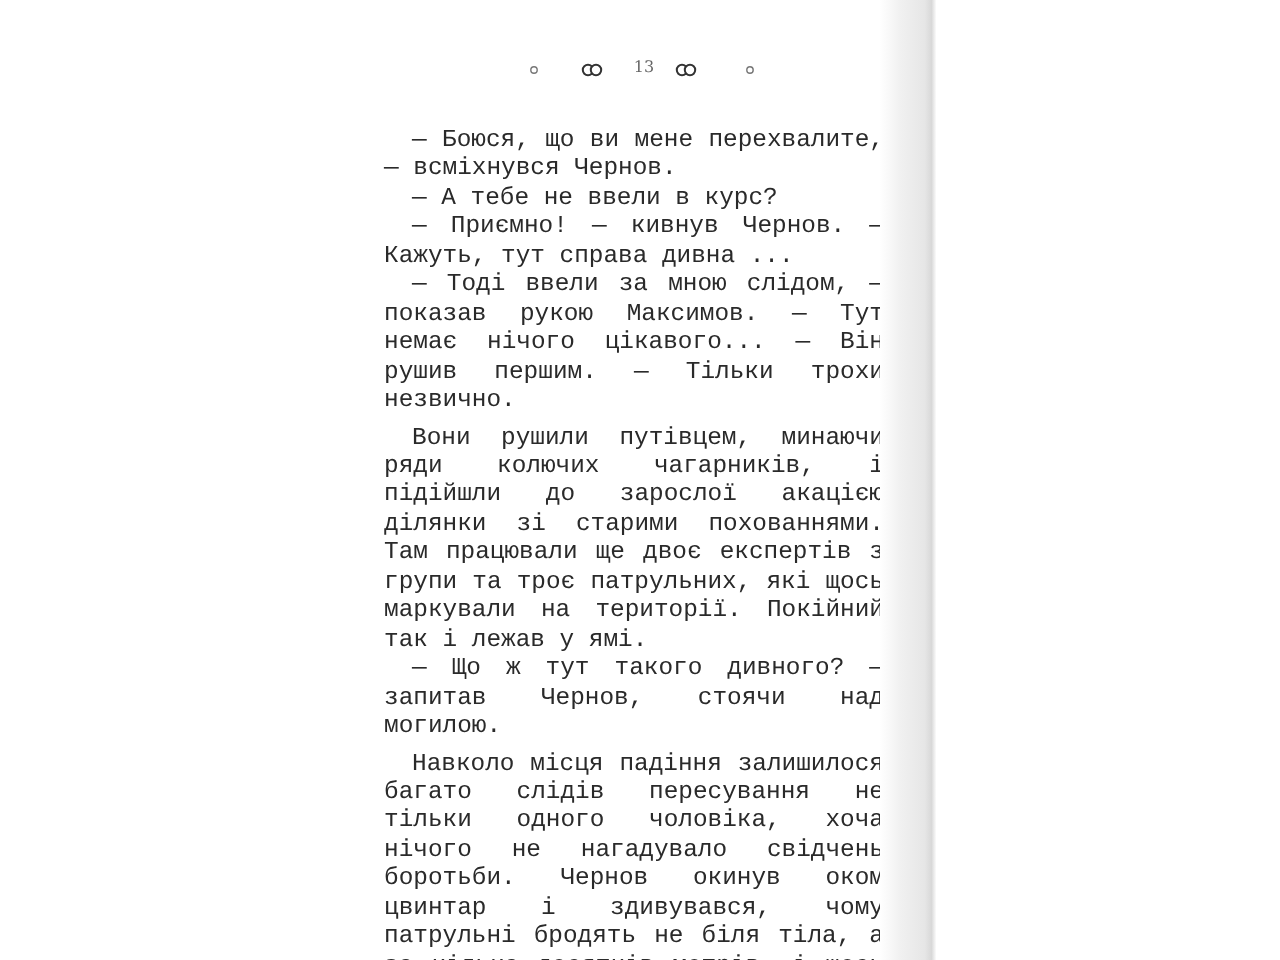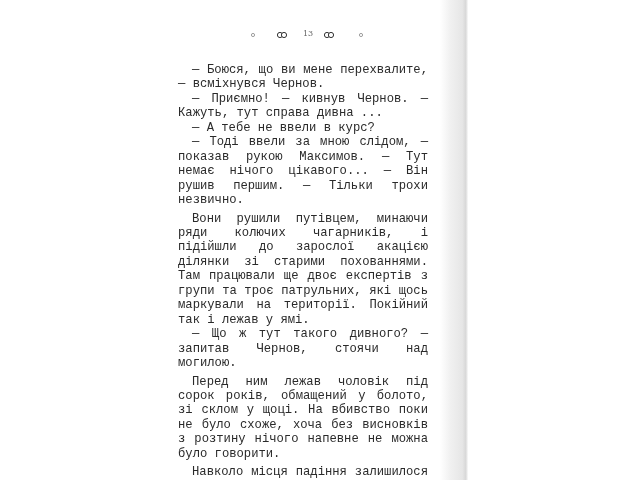--- a/index.html
+++ b/index.html
@@ -11,21 +11,21 @@
       overflow: hidden;
     }
     .viewport {
       position: relative;
       width: 640px;
       height: 480px;
       background: #ffffff;
     }
     .page {
       position: absolute;
-      left: 0;
+      left: 14px;
       top: 0;
       width: 440px;
       height: 480px;
       background: #ffffff;
     }
     .gutter-shadow {
       position: absolute;
       left: 440px;
       top: 0;
       width: 28px;
@@ -100,24 +100,23 @@
         <circle cx="119" cy="7" r="2.6" fill="#fff" stroke="#333" stroke-width="1"></circle>
         <circle cx="123" cy="7" r="2.6" fill="#fff" stroke="#333" stroke-width="1"></circle>
         <line x1="125" y1="7" x2="200" y2="7" stroke="url(#fadeR)" stroke-width="0.9"></line>
         <circle cx="153" cy="7" r="1.6" fill="#fff" stroke="#777" stroke-width="0.7"></circle>
       </svg>
     </div>
     <div class="page-number">13</div>
 
     <div class="text-column">
       <p>— Боюся, що ви мене перехвалите, — всміхнувся Чернов.</p>
+      <p>— А тебе не ввели в курс?</p>
       <p>— Приємно! — кивнув Чернов. — Кажуть, тут справа дивна ...</p>
-      <p>— А тебе не ввели в курс?</p>
       <p>— Тоді ввели за мною слідом, — показав рукою Максимов. — Тут немає нічого цікавого... — Він рушив першим. — Тільки трохи незвично.</p>
       <p class="gap">Вони рушили путівцем, минаючи ряди колючих чагарників, і підійшли до зарослої акацією ділянки зі старими похованнями. Там працювали ще двоє експертів з групи та троє патрульних, які щось маркували на території. Покійний так і лежав у ямі.</p>
       <p>— Що ж тут такого дивного? — запитав Чернов, стоячи над могилою.</p>
-      <p class="gap">Перед ним лежав чоловік під сорок років, обмащений у болото, зі склом у щоці. На вбивство поки не було схоже, хоча без висновків з розтину нічого напевне не можна було говорити.</p>
       <p class="gap">Навколо місця падіння залишилося багато слідів пересування не тільки одного чоловіка, хоча нічого не нагадувало свідчень боротьби. Чернов окинув оком цвинтар і здивувався, чому патрульні бродять не біля тіла, а за кілька десятків метрів, і щось там позначають стрічкою.</p>
 
     </div>
   </div>
   <div class="gutter-shadow"></div>
 </div>
 
 </body></html>

